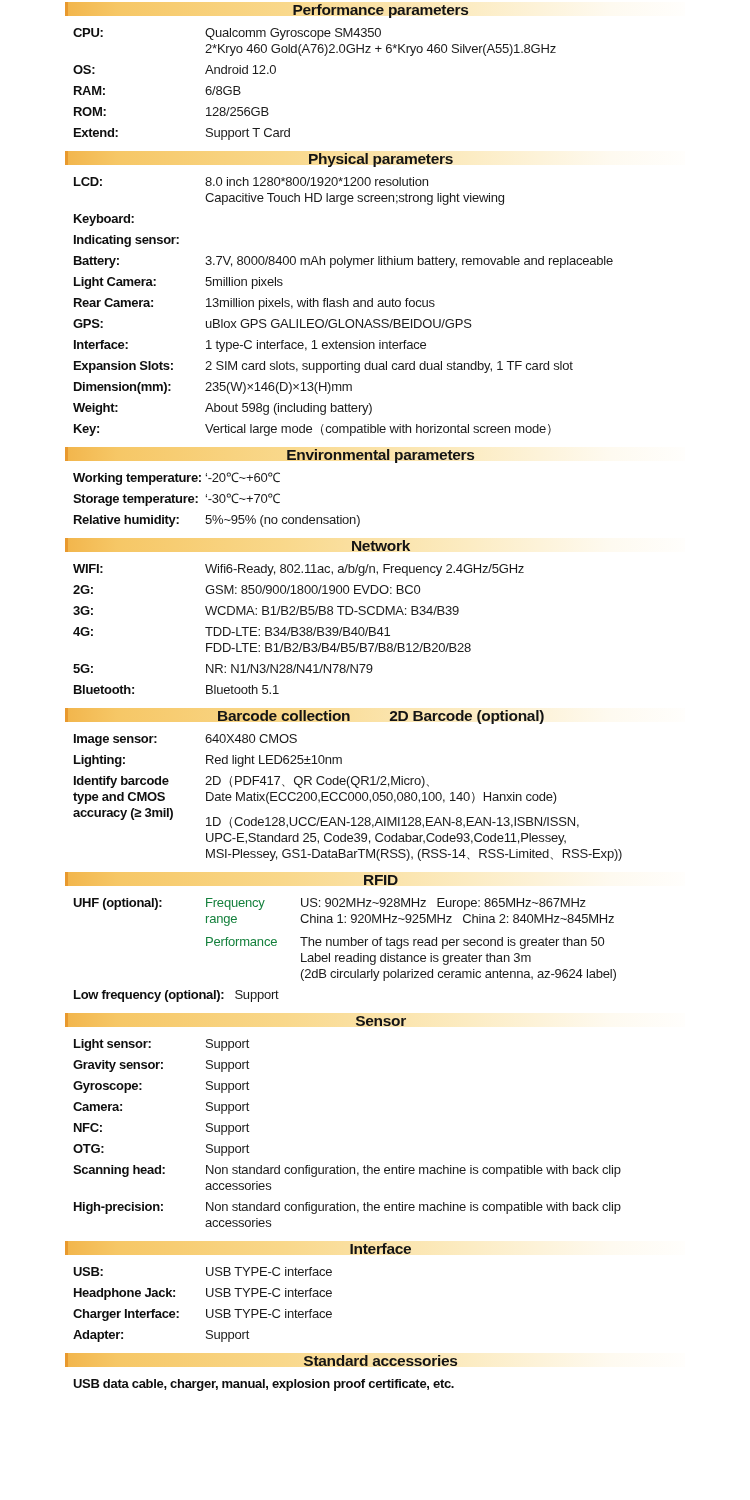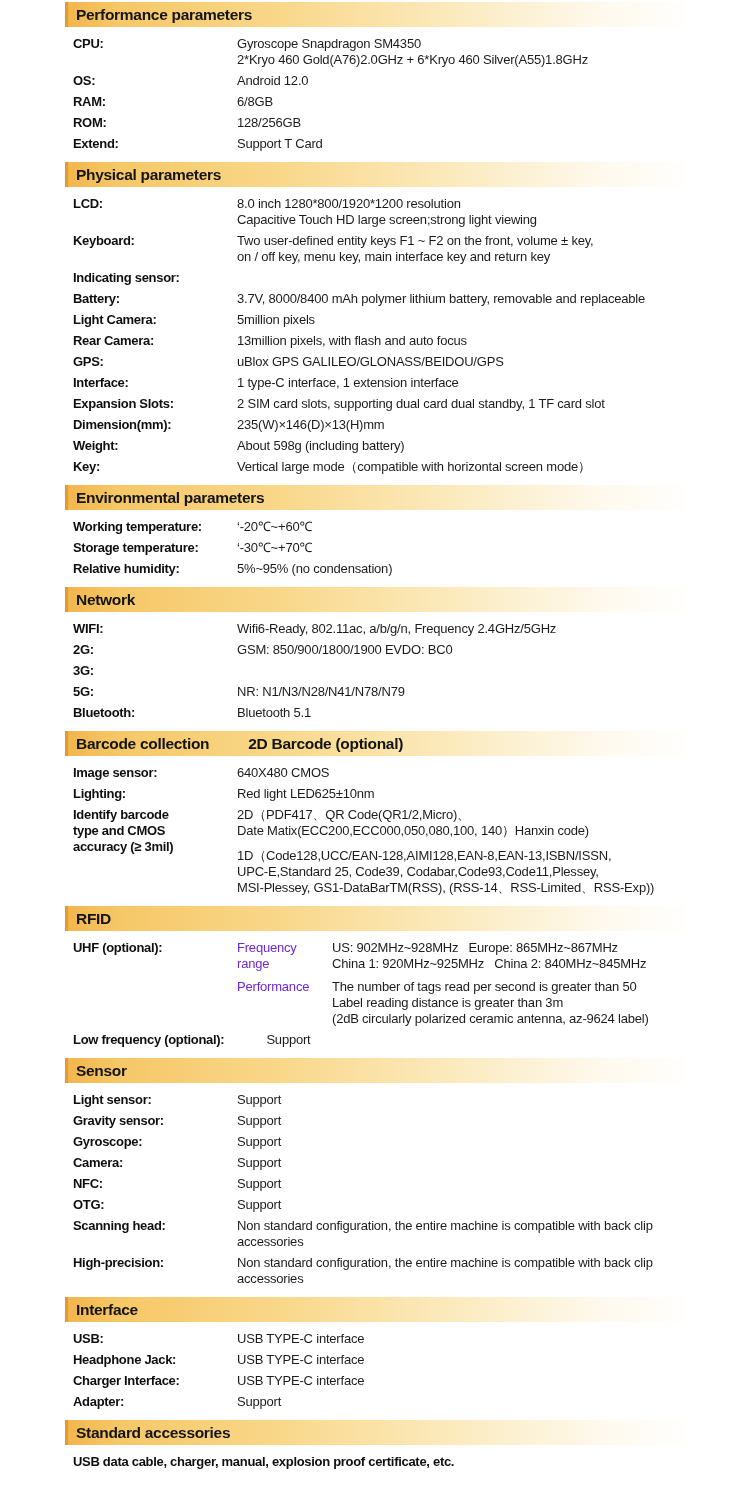--- a/index.html
+++ b/index.html
@@ -12,35 +12,36 @@
     letter-spacing: -0.2px;
   }
   .sheet {
     box-sizing: border-box;
     width: 750px;
     padding: 2px 65px 0 65px;
   }
   
   .section-bar {
     box-sizing: border-box;
-    height: 25px;
+    height: 14px;
     line-height: 25px;
     margin: 10px 0 9px 0;
     padding-left: 8px;
     border-left: 3px solid var(--bar-edge, #e8992e);
     background: linear-gradient(90deg,
       var(--bar-g1, #f2b64d) 0%,
       var(--bar-g2, #f6c766) 8%,
       var(--bar-g3, #f9d88b) 35%,
       var(--bar-g4, #fcecc3) 65%,
       var(--bar-g5, #fefaf0) 88%,
       #fffefc 100%);
     display: flex;
     align-items: center;
     white-space: nowrap;
+    justify-content: center;
   }
   .spec-section:first-child .section-bar { margin-top: 0; }
   .section-title {
     font-weight: bold;
     font-size: 15.5px;
     color: #141414;
     letter-spacing: -0.3px;
   }
   .section-title.fixed { flex: 0 0 132px; }
   .section-title2 {
@@ -49,41 +50,40 @@
     color: #141414;
     letter-spacing: -0.3px;
     margin-left: 39px;
   }
   
   .spec-row {
     display: flex;
     margin: 0 0 5px 8px;
     font-size: 13px;
     line-height: 16px;
-    gap: 32px;
   }
   .spec-label {
     flex: 0 0 132px;
     font-weight: bold;
     color: #0f0f0f;
     white-space: nowrap;
     letter-spacing: -0.3px;
   }
   .spec-label.multi { white-space: normal; }
   .spec-value {
     flex: 1;
     color: #1c1c1c;
     white-space: pre-wrap;
   }
   .value-paragraph { margin-bottom: 9px; }
   .value-paragraph:last-child { margin-bottom: 0; }
   
   .subrow { display: flex; margin-bottom: 7px; }
   .subrow:last-child { margin-bottom: 0; }
-  .sublabel { flex: 0 0 95px; color: #6d28d9; }
+  .sublabel { flex: 0 0 95px; color: #15803d; }
   .subvalue { flex: 1; white-space: pre-wrap; }
   
   .spec-row.inline .spec-label { flex: 0 0 auto; width: auto; margin-right: 10px; }
   .spec-row.inline .spec-value { flex: 0 0 auto; }
   
   .section-note {
     margin: 0 0 5px 8px;
     font-size: 13px;
     line-height: 16px;
     font-weight: bold;
@@ -94,21 +94,21 @@
 </head>
 <body>
 
 <div class="sheet">
     <section class="spec-section">
       <div class="section-bar">
         <span class="section-title">Performance parameters</span>
       </div>
       <div class="spec-row">
         <div class="spec-label">CPU:</div>
-        <div class="spec-value"><div class="value-line">Gyroscope Snapdragon SM4350</div><div class="value-line">2*Kryo 460 Gold(A76)2.0GHz + 6*Kryo 460 Silver(A55)1.8GHz</div></div>
+        <div class="spec-value"><div class="value-line">Qualcomm Gyroscope SM4350</div><div class="value-line">2*Kryo 460 Gold(A76)2.0GHz + 6*Kryo 460 Silver(A55)1.8GHz</div></div>
       </div>
       <div class="spec-row">
         <div class="spec-label">OS:</div>
         <div class="spec-value"><div class="value-line">Android 12.0</div></div>
       </div>
       <div class="spec-row">
         <div class="spec-label">RAM:</div>
         <div class="spec-value"><div class="value-line">6/8GB</div></div>
       </div>
       <div class="spec-row">
@@ -123,21 +123,20 @@
     <section class="spec-section">
       <div class="section-bar">
         <span class="section-title">Physical parameters</span>
       </div>
       <div class="spec-row">
         <div class="spec-label">LCD:</div>
         <div class="spec-value"><div class="value-line">8.0 inch 1280*800/1920*1200 resolution</div><div class="value-line">Capacitive Touch HD large screen;strong light viewing</div></div>
       </div>
       <div class="spec-row">
         <div class="spec-label">Keyboard:</div>
-        <div class="spec-value"><div class="value-line">Two user-defined entity keys F1 ~ F2 on the front, volume ± key,</div><div class="value-line">on / off key, menu key, main interface key and return key</div></div>
       </div>
       <div class="spec-row">
         <div class="spec-label">Indicating sensor:</div>
       </div>
       <div class="spec-row">
         <div class="spec-label">Battery:</div>
         <div class="spec-value"><div class="value-line">3.7V, 8000/8400 mAh polymer lithium battery, removable and replaceable</div></div>
       </div>
       <div class="spec-row">
         <div class="spec-label">Light Camera:</div>
@@ -196,20 +195,25 @@
       <div class="spec-row">
         <div class="spec-label">WIFI:</div>
         <div class="spec-value"><div class="value-line">Wifi6-Ready, 802.11ac, a/b/g/n, Frequency 2.4GHz/5GHz</div></div>
       </div>
       <div class="spec-row">
         <div class="spec-label">2G:</div>
         <div class="spec-value"><div class="value-line">GSM: 850/900/1800/1900 EVDO: BC0</div></div>
       </div>
       <div class="spec-row">
         <div class="spec-label">3G:</div>
+        <div class="spec-value"><div class="value-line">WCDMA: B1/B2/B5/B8 TD-SCDMA: B34/B39</div></div>
+      </div>
+      <div class="spec-row">
+        <div class="spec-label">4G:</div>
+        <div class="spec-value"><div class="value-line">TDD-LTE: B34/B38/B39/B40/B41</div><div class="value-line">FDD-LTE: B1/B2/B3/B4/B5/B7/B8/B12/B20/B28</div></div>
       </div>
       <div class="spec-row">
         <div class="spec-label">5G:</div>
         <div class="spec-value"><div class="value-line">NR: N1/N3/N28/N41/N78/N79</div></div>
       </div>
       <div class="spec-row">
         <div class="spec-label">Bluetooth:</div>
         <div class="spec-value"><div class="value-line">Bluetooth 5.1</div></div>
       </div>
     </section>

